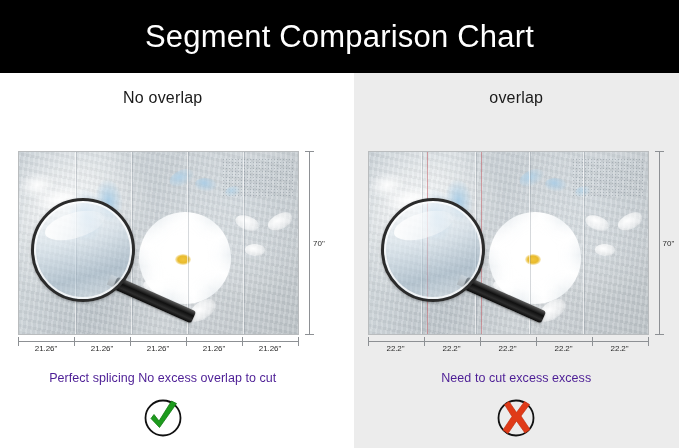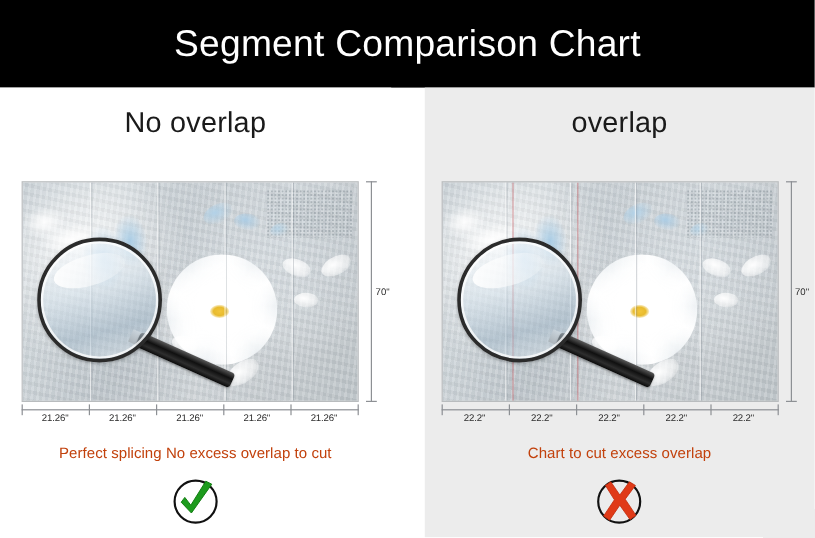--- a/index.html
+++ b/index.html
@@ -59,21 +59,21 @@
   }
   .panel.left  { background: #ffffff; }
   .panel.right { background: #ececec; margin-left: 28px; }
 
   .panel-heading {
     position: absolute;
     top: 16px;
     left: 0;
     width: 100%;
     text-align: center;
-    font-size: 24px;
+    font-size: 16px;
     font-weight: 400;
     color: #1a1a1a;
     letter-spacing: 0.2px;
   }
 
   
   .mural-wrap {
     position: absolute;
     top: 78px;
     left: 18px;
@@ -308,21 +308,21 @@
   }
 
   
   .caption {
     position: absolute;
     top: 298px;
     left: 0;
     width: 100%;
     text-align: center;
     font-size: 12.5px;
-    color: #c2410c;
+    color: #4c1d95;
     letter-spacing: 0.05px;
   }
   .verdict {
     position: absolute;
     top: 322px;
     left: 0;
     width: 100%;
     display: flex;
     justify-content: center;
     align-items: center;
@@ -457,21 +457,21 @@
         <div class="dim-seg-label" style="left:224px;width:56px">22.2"</div>
       </div>
 
       <div class="dim-v">
         <div class="dim-v-line"></div>
         <div class="dim-v-tick" style="top:0px"></div>
         <div class="dim-v-tick" style="top:183px"></div>
         <div class="dim-v-label">70"</div>
       </div>
 
-      <div class="caption">Chart to cut excess overlap</div>
+      <div class="caption">Need to cut excess excess</div>
 
       <div class="verdict">
         <svg width="46" height="46" viewBox="0 0 46 46">
           <circle cx="23" cy="23" r="17.5" fill="none" stroke="#111111" stroke-width="1.8"></circle>
           <path d="M11.5 9.5 L16 6.5 L23.5 17.5 L31.5 6.5 L36.5 9.5 L28 21 L37 34.5 L32 38 L23.5 26 L15 38.5 L10 35 L19 21.5 Z" fill="#e03a18" stroke="#c22f10" stroke-width="0.7" stroke-linejoin="round"></path>
         </svg>
       </div>
     </div>
 
   </div>

